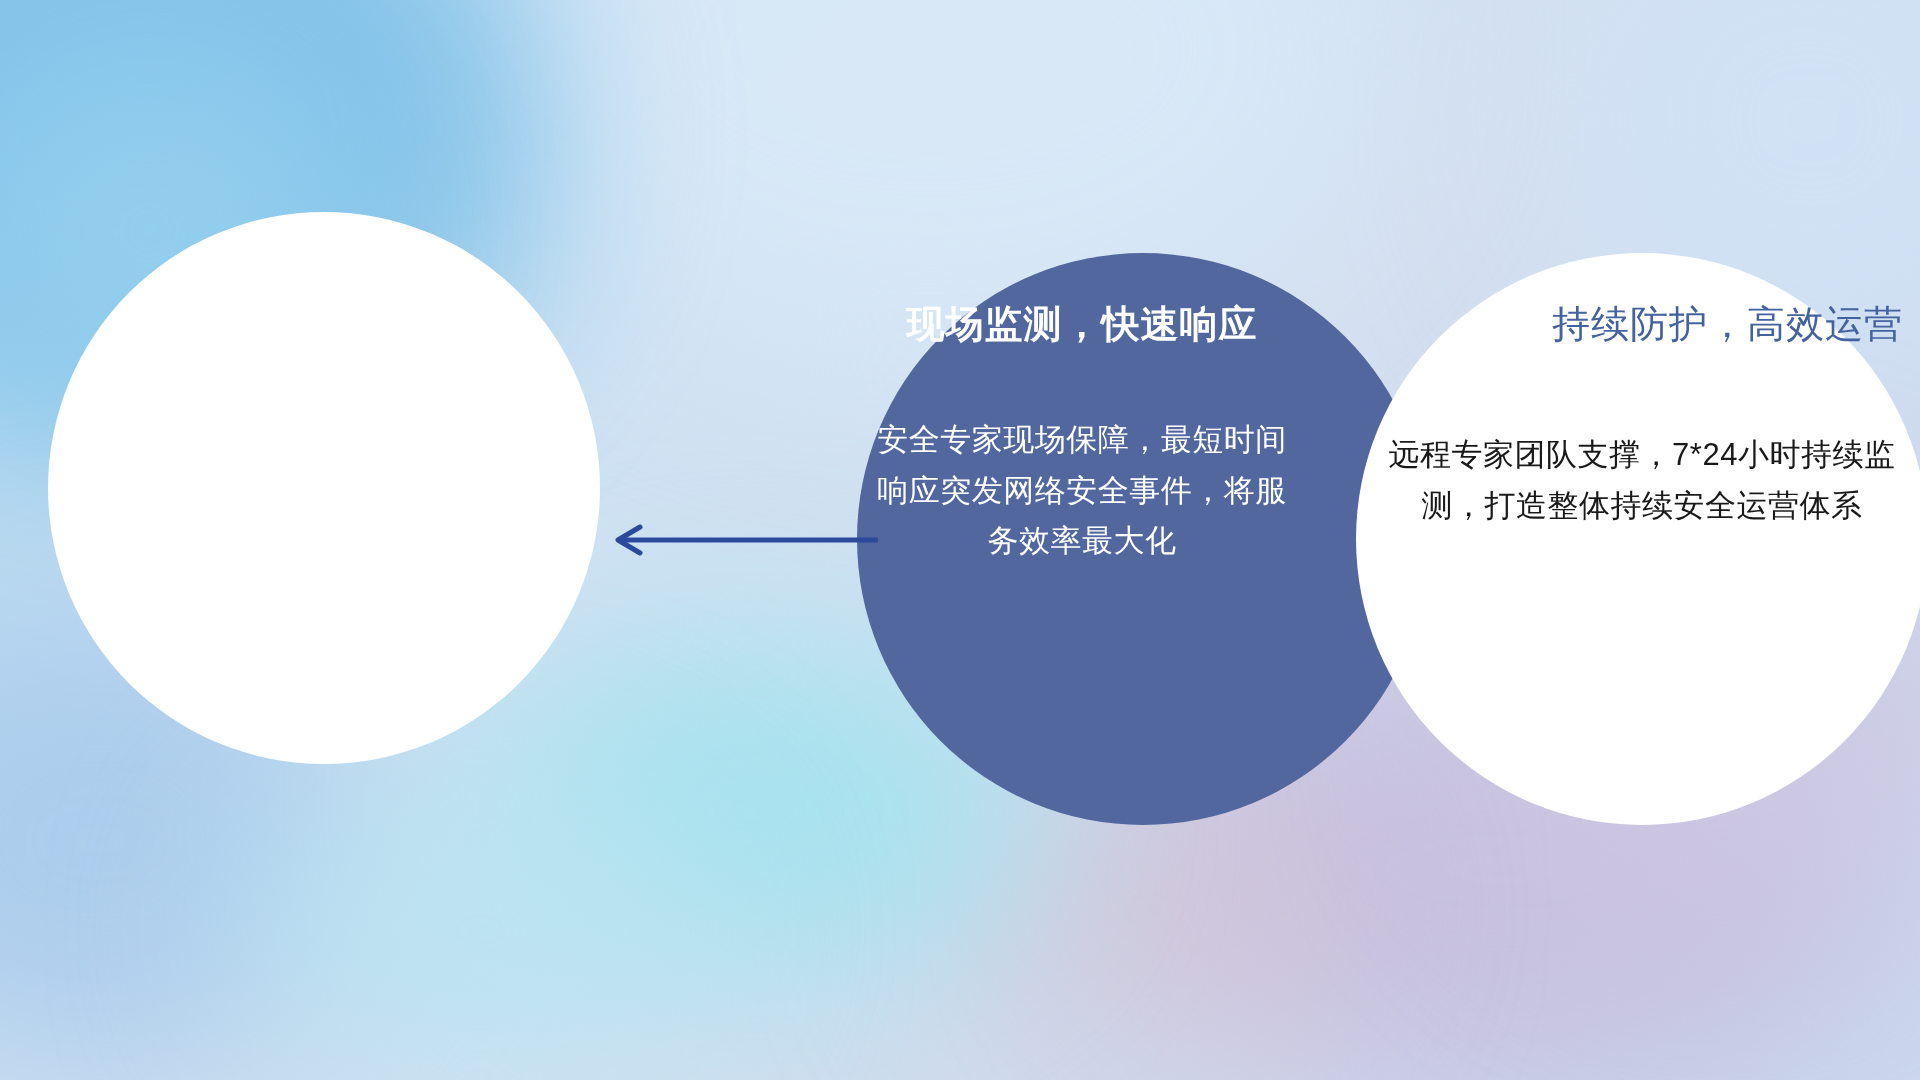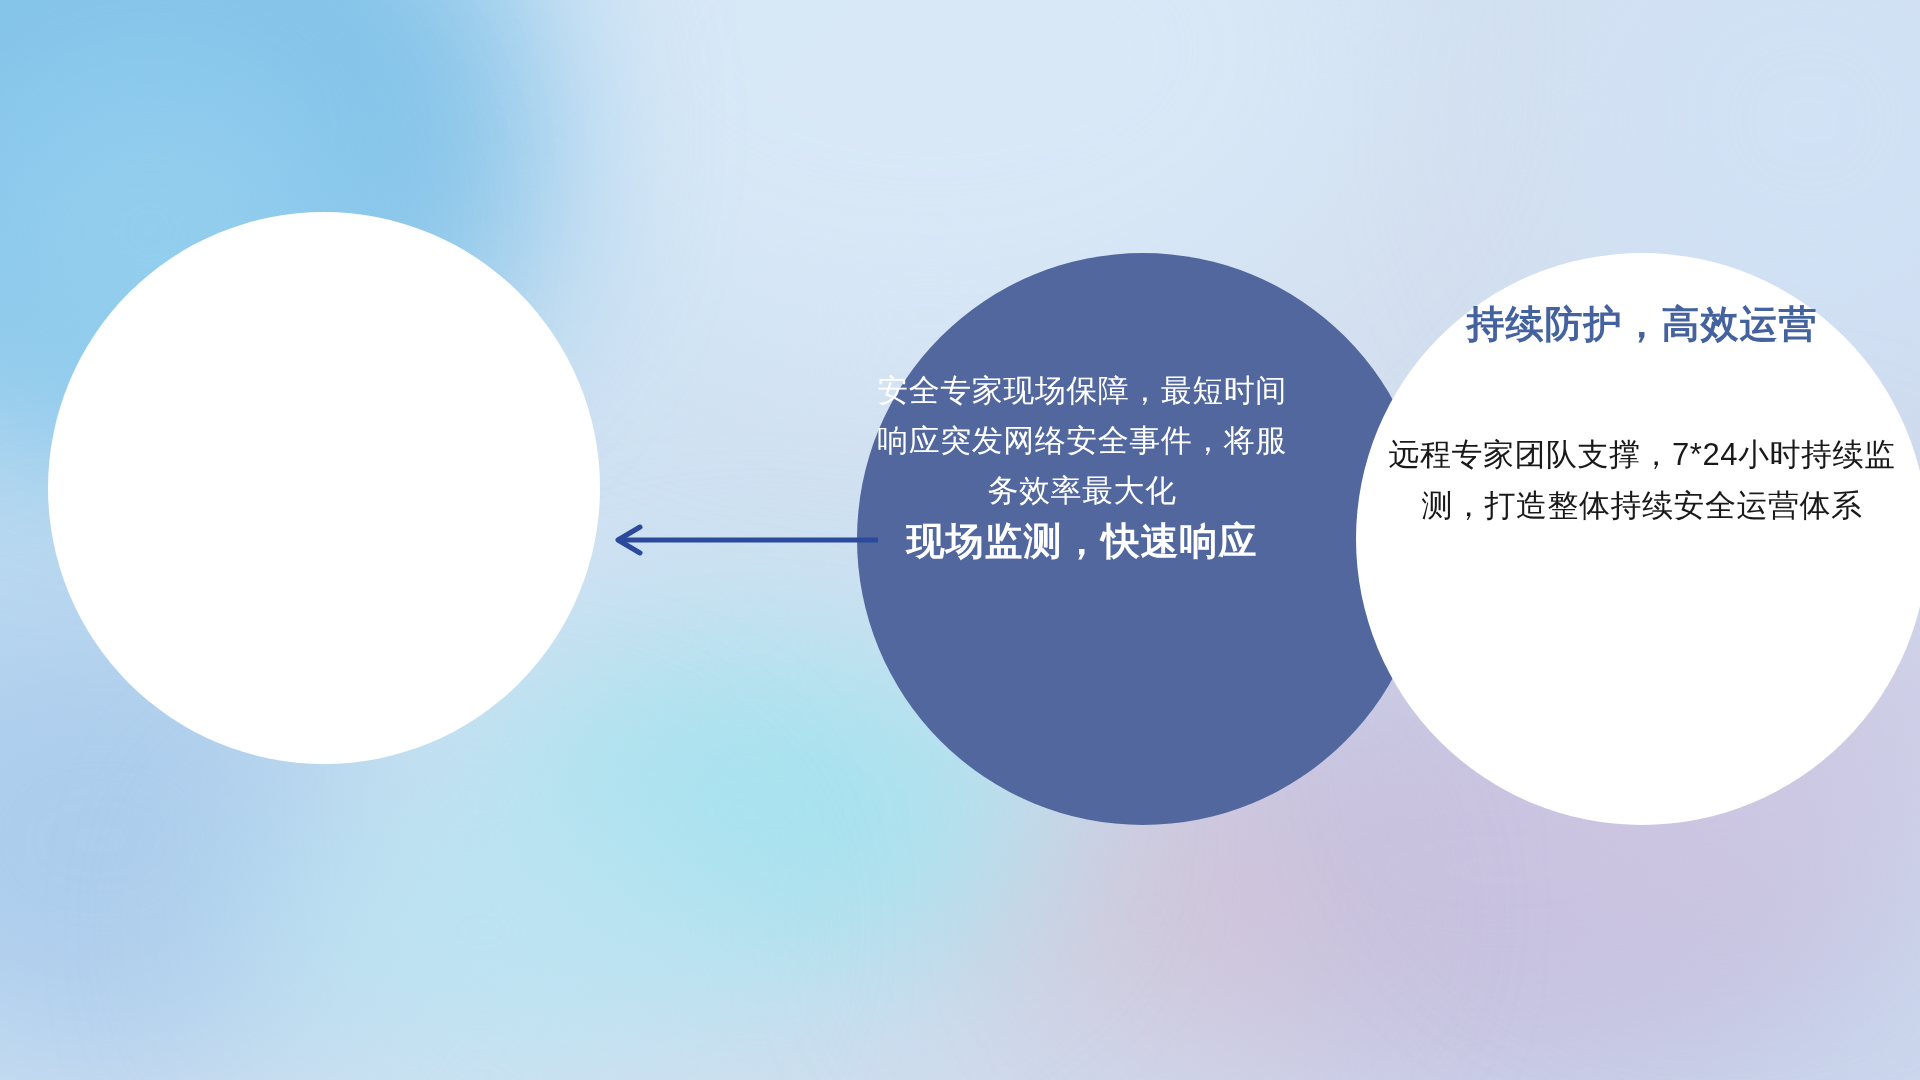--- a/index.html
+++ b/index.html
@@ -94,22 +94,22 @@
     color:#ffffff; font-size:31px; line-height:1.62;
     letter-spacing:.5px;
   }
 
   
   #right-content {
     position:absolute; left:1381px; top:300px;
     width:522px; text-align:center; z-index:3;
   }
   #right-title {
-    color:#44639e; font-size:38px; font-weight:bold;
-    letter-spacing:1px; line-height:1.3;
+    color:#44639e; font-size:38px; font-weight:normal;
+    letter-spacing:1px; line-height:1.3;text-align:right;
   }
   #right-body {
     margin-top:81px;
     color:#191919; font-size:31px; line-height:1.62;
     letter-spacing:.5px;
   }
 
   
   #arrow-connector {
     position:absolute; left:600px; top:520px;
@@ -146,20 +146,20 @@
   <div class="left-line">持续加固    应急响应</div>
   <div class="left-line">意识培训</div>
 </div>
 
 <svg id="arrow-connector" viewBox="0 0 280 40">
   <line x1="278" y1="20" x2="22" y2="20" stroke="#2b4a9b" stroke-width="5"></line>
   <polyline points="40,7 18,20 40,33" fill="none" stroke="#2b4a9b" stroke-width="5" stroke-linecap="round" stroke-linejoin="round"></polyline>
 </svg>
 
 <div id="center-content">
+  <div id="center-title" style="color: rgb(255, 255, 255);">现场监测，快速响应</div>
   <div id="center-body" style="color: rgb(255, 255, 255);">安全专家现场保障，最短时间响应突发网络安全事件，将服务效率最大化</div>
-  <div id="center-title" style="color: rgb(255, 255, 255);">现场监测，快速响应</div>
 </div>
 
 <div id="right-content">
   <div id="right-title" style="color: rgb(68, 99, 158);">持续防护，高效运营</div>
   <div id="right-body" style="color: rgb(25, 25, 25);">远程专家团队支撑，7*24小时持续监测，打造整体持续安全运营体系</div>
 </div>
 
 </body></html>

